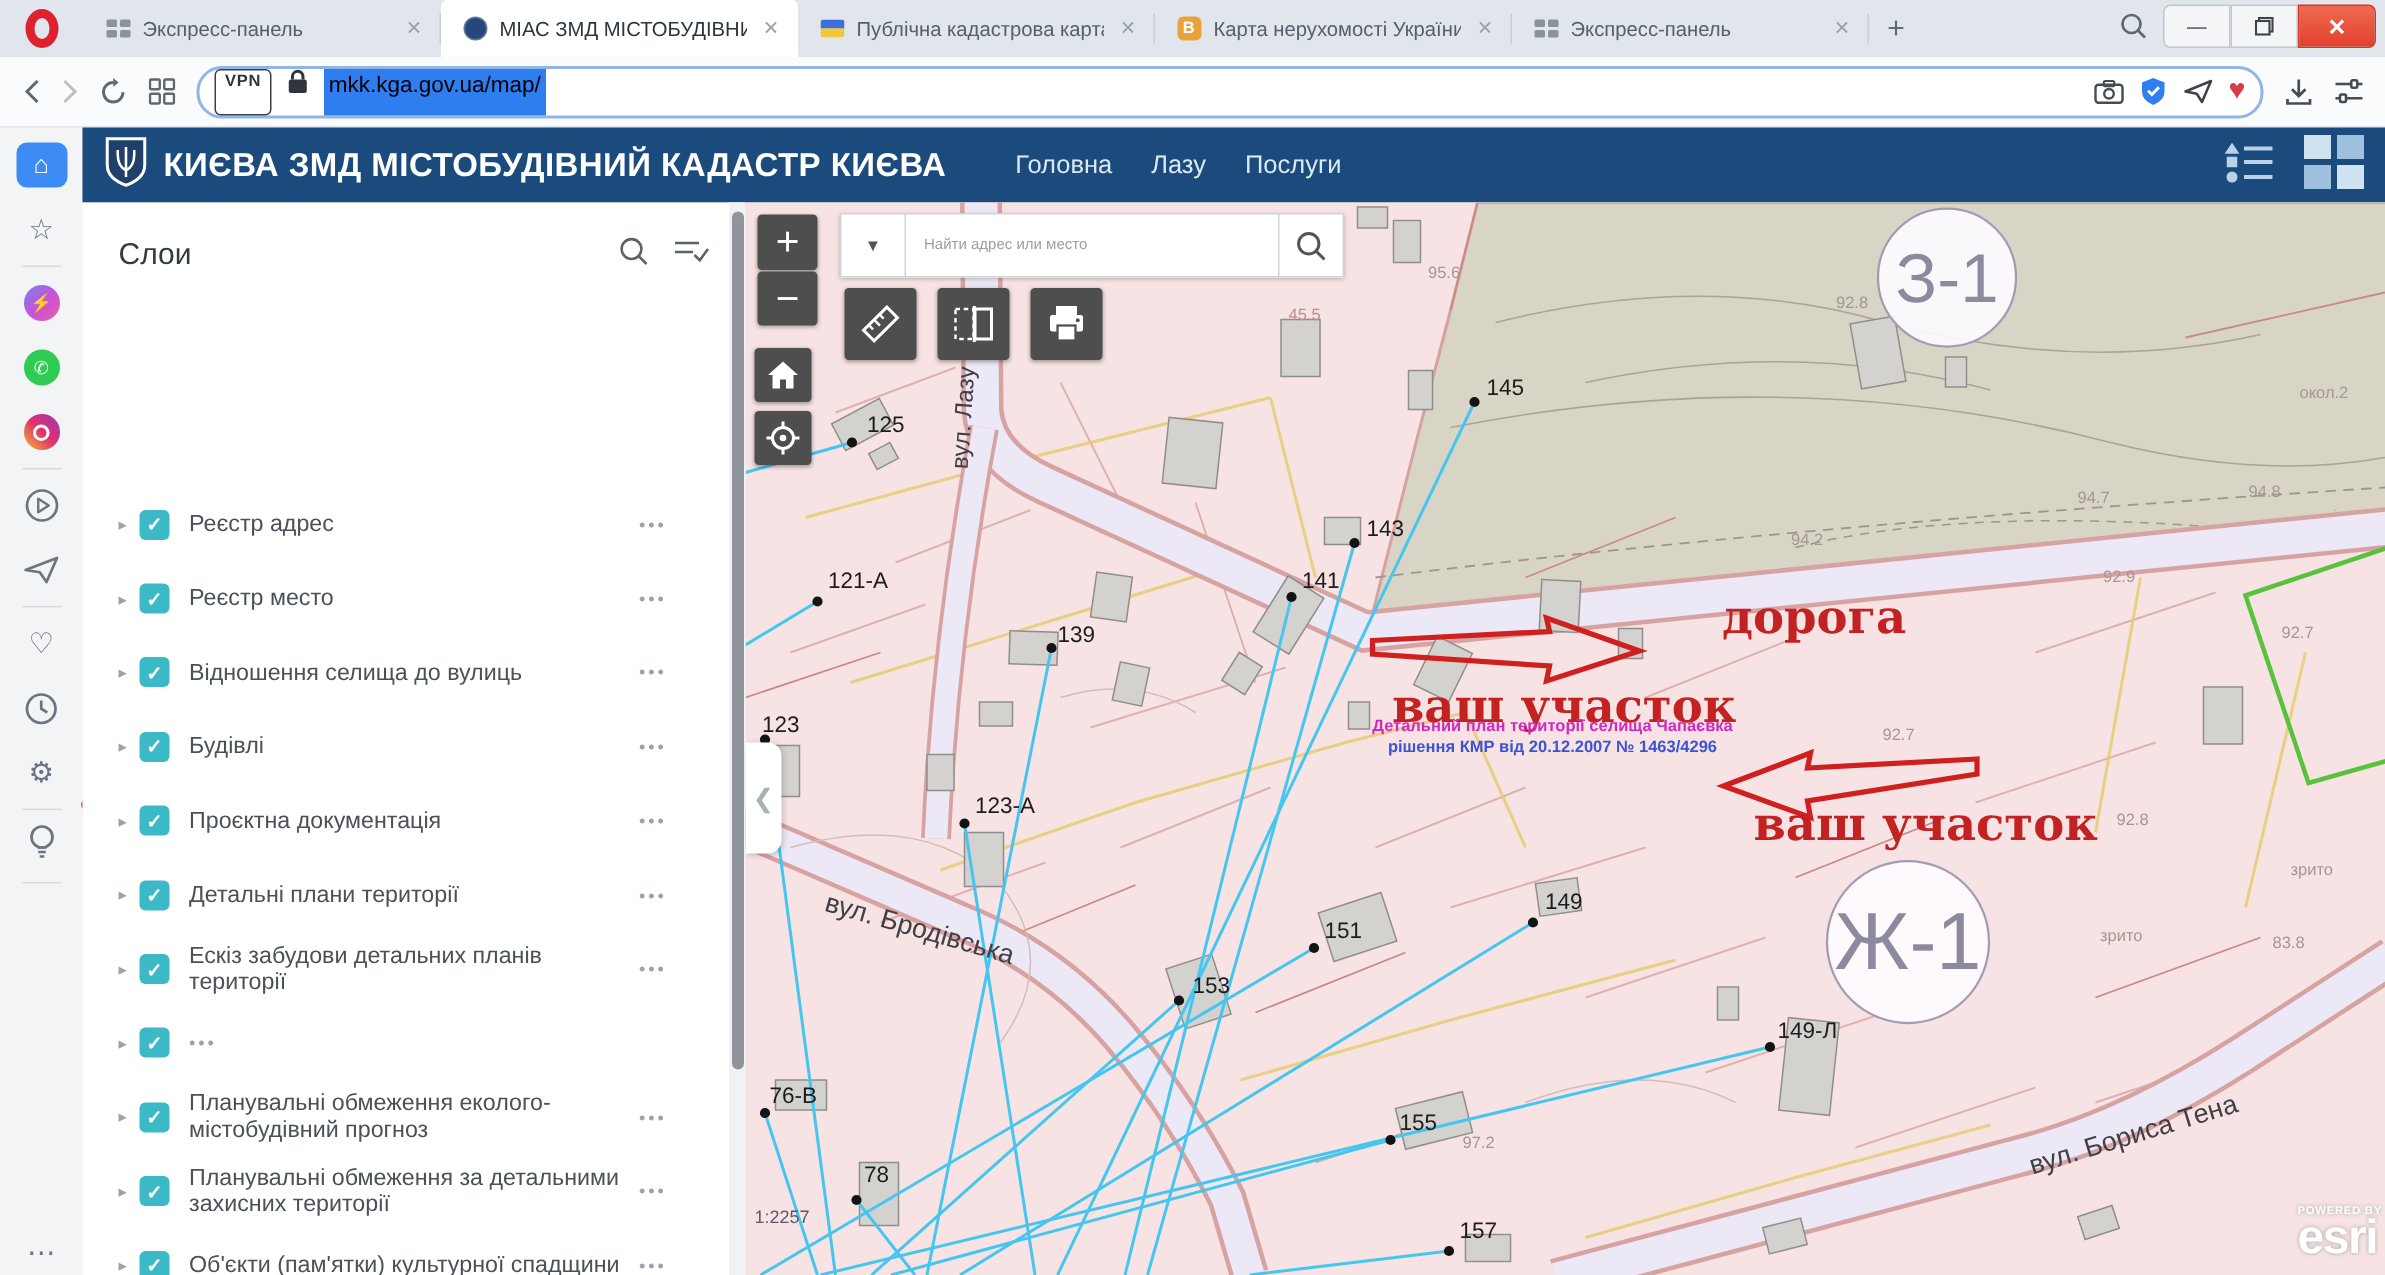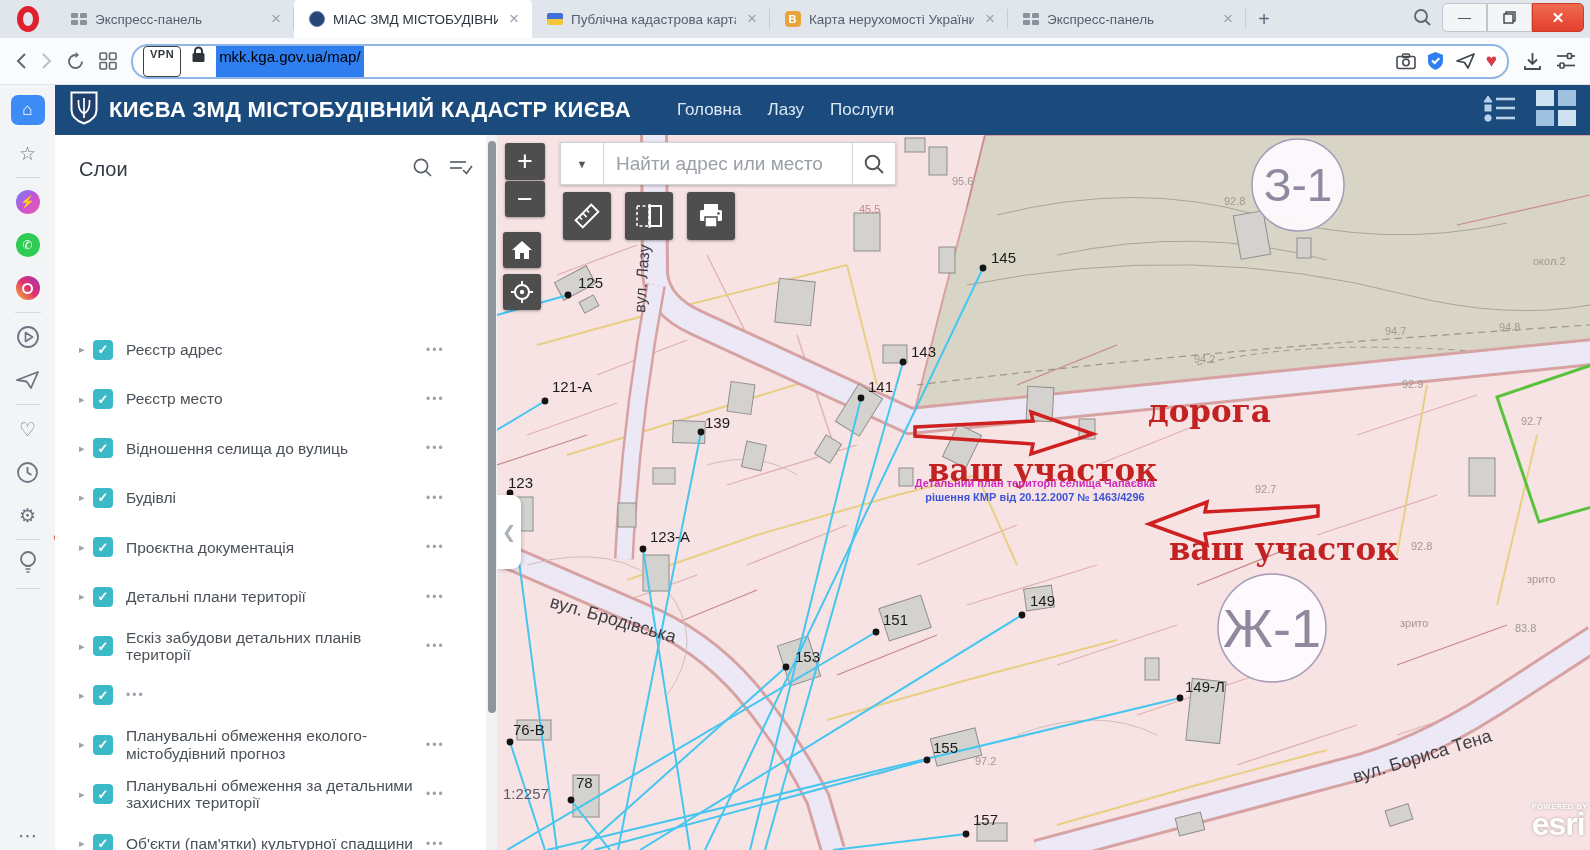--- a/index.html
+++ b/index.html
@@ -79,27 +79,27 @@
   
   #map { flex:1; position:relative; min-width:0; overflow:hidden; background:#f7e3e3; }
   #map-svg { position:absolute; left:0; top:0; }
   .mbtn { position:absolute; background:#4e4e4e; color:#fff; border-radius:3px; box-shadow:0 1px 3px rgba(0,0,0,.35); display:flex; align-items:center; justify-content:center; }
   #btn-zoomin { left:8px; top:8px; width:40px; height:37px; font-size:27px; }
   #btn-zoomout { left:8px; top:46px; width:40px; height:36px; font-size:27px; }
   #btn-home { left:6px; top:97px; width:38px; height:36px; }
   #btn-locate { left:6px; top:139px; width:38px; height:36px; }
   #search-widget { position:absolute; left:63px; top:7px; height:43px; display:flex; box-shadow:0 1px 3px rgba(0,0,0,.25); }
   #search-dd { width:44px; background:#fff; border:1px solid #cfd4d9; display:flex; align-items:center; justify-content:center; color:#555; font-size:11px; }
-  #search-input { width:248px; border:1px solid #cfd4d9; border-left:none; border-right:none; padding:0 12px; font-size:19px; color:#333; outline:none; }
+  #search-input { width:248px; border:1px solid #cfd4d9; border-left:none; border-right:none; padding:0 12px; font-size:10px; color:#333; outline:none; }
   #search-input::placeholder { color:#9aa0a6; }
   #search-go { width:44px; background:#fff; border:1px solid #cfd4d9; display:flex; align-items:center; justify-content:center; }
   .toolbtn { position:absolute; top:57px; width:48px; height:48px; background:#4e4e4e; border-radius:3px; box-shadow:0 1px 3px rgba(0,0,0,.35); display:flex; align-items:center; justify-content:center; }
   #tool-measure { left:66px; } #tool-swipe { left:128px; } #tool-print { left:190px; }
   #collapse-tab { position:absolute; left:0; top:360px; width:24px; height:74px; background:#fff; border-radius:0 9px 9px 0; box-shadow:1px 1px 4px rgba(0,0,0,.2); display:flex; align-items:center; justify-content:center; color:#aab1b8; font-size:17px; }
-  #map-scale { position:absolute; left:6px; bottom:48px; font-size:15px; color:#5a5a6c; }
+  #map-scale { position:absolute; left:6px; bottom:32px; font-size:12px; color:#5a5a6c; }
   #esri-logo { position:absolute; right:2px; bottom:12px; text-align:left; color:#fff; text-shadow:0 0 3px rgba(120,120,120,.6); line-height:.85; }
   #esri-powered { font-size:7.5px; letter-spacing:.5px; font-weight:bold; }
   #esri-brand { font-size:32px; font-weight:bold; letter-spacing:-1px; }
 </style>
 </head>
 <body>
 
 <div id="window">
 
   <div id="tabbar">

